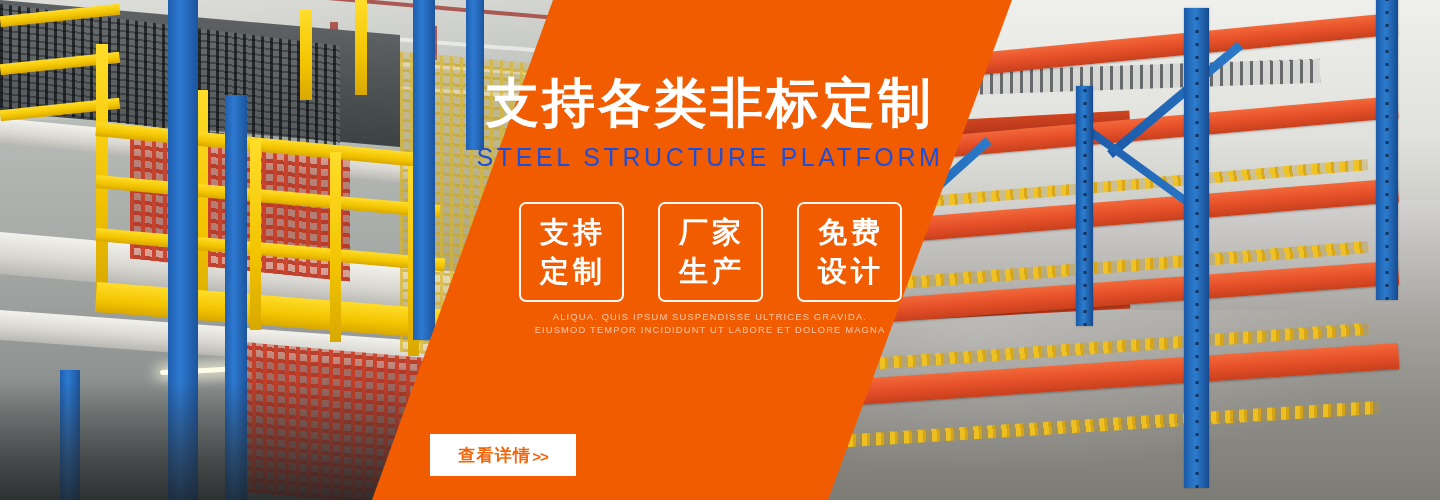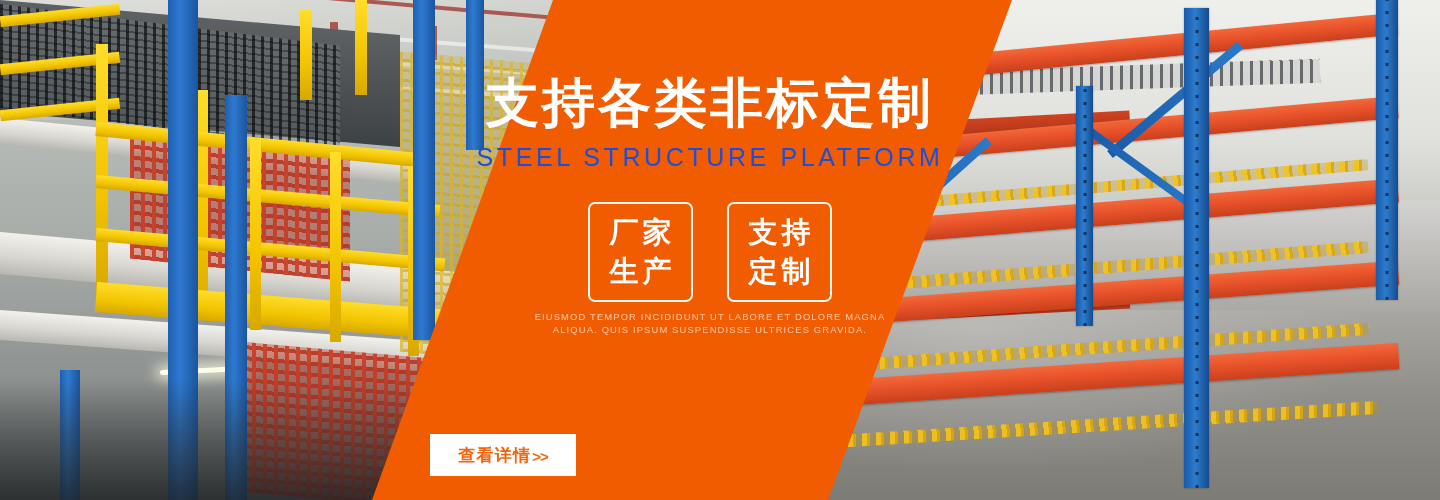--- a/index.html
+++ b/index.html
@@ -362,35 +362,39 @@
 
   <div class="content">
 
     <div class="headline">支持各类非标定制</div>
 
     <div class="subtitle">STEEL STRUCTURE PLATFORM</div>
 
     <div class="badges">
 
       <div class="badge">
+        <span class="badge-line">支持</span>
+        <span class="badge-line">定制</span>
+      </div>
+
+      <div class="badge">
         <span class="badge-line">厂家</span>
         <span class="badge-line">生产</span>
       </div>
 
       <div class="badge">
-        <span class="badge-line">支持</span>
-        <span class="badge-line">定制</span>
+        <span class="badge-line">免费</span>
+        <span class="badge-line">设计</span>
       </div>
 
-
     </div>
 
     <div class="lorem">
+      <div>ALIQUA. QUIS IPSUM SUSPENDISSE ULTRICES GRAVIDA.</div>
       <div>EIUSMOD TEMPOR INCIDIDUNT UT LABORE ET DOLORE MAGNA</div>
-      <div>ALIQUA. QUIS IPSUM SUSPENDISSE ULTRICES GRAVIDA.</div>
     </div>
 
     <div class="cta-wrap">
       <a href="#" class="cta">
         <span>查看详情</span>
           <span class="cta-arrows">&gt;&gt;</span>
       </a>
     </div>
 
   </div>

